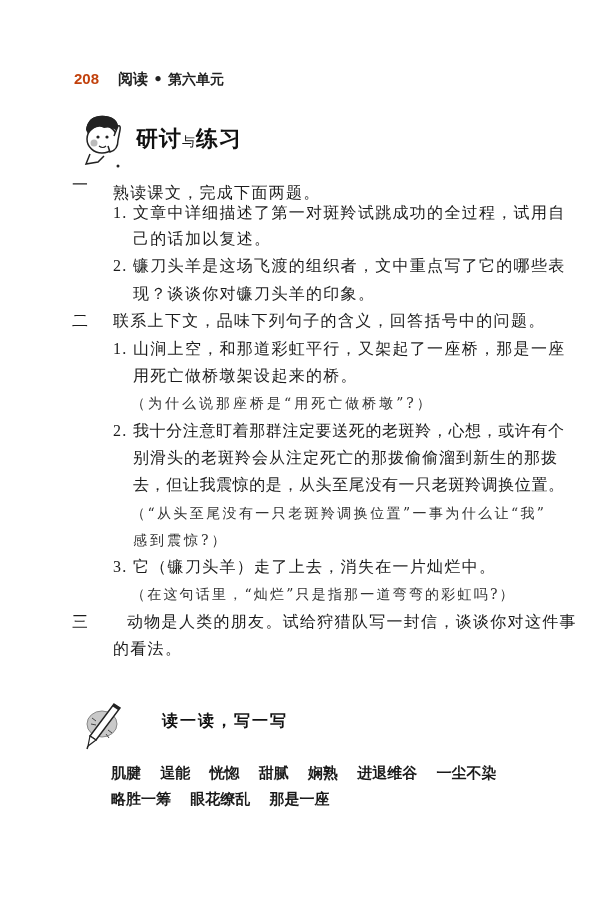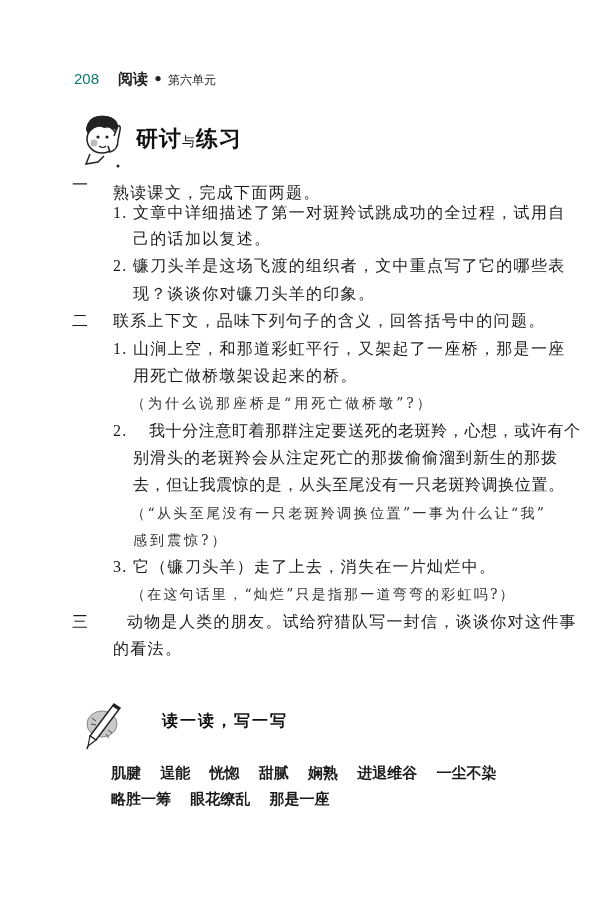--- a/index.html
+++ b/index.html
@@ -1,23 +1,23 @@
 <!DOCTYPE html>
 <html><head>
   <meta charset="utf-8">
   <style>
     html, body { margin: 0; padding: 0; }
     body {
       width: 600px; height: 899px; background: #ffffff; position: relative; overflow: hidden;
       font-family: "DejaVu Serif", "Liberation Serif", serif; color: #1c1c1c;
     }
     .abs { position: absolute; white-space: nowrap; }
-    .page-num { left: 74px; top: 70px; font-family: "Liberation Sans", sans-serif; font-weight: normal; font-size: 15px; color: #0f766e; }
+    .page-num { left: 74px; top: 70px; font-family: "Liberation Sans", sans-serif; font-weight: bold; font-size: 15px; color: #c2410c; }
     .running-head { left: 118px; top: 70px; font-size: 15px; font-weight: bold; color: #222; }
-    .running-head .sub { font-weight: normal; font-size: 12px; }
+    .running-head .sub { font-weight: bold; font-size: 14px; }
     .mascot { left: 78px; top: 112px; width: 50px; height: 56px; }
     .sec-title { font-family: "DejaVu Sans", sans-serif; font-weight: bold; color: #111; }
     .sec1-title { left: 136px; top: 124px; font-size: 22px; letter-spacing: 1px; }
     .sec1-title .small { font-size: 13px; font-weight: normal; }
     .line { font-size: 16px; line-height: 20px; letter-spacing: 1.3px; }
     .num { font-family: "Liberation Serif", serif; }
     .note { font-size: 14px; letter-spacing: 3px; color: #333; }
     .cn-num { left: 72px; }
     .pencil { left: 84px; top: 700px; width: 40px; height: 50px; }
     .sec2-title { left: 162px; top: 711px; font-size: 16px; letter-spacing: 2px; }
@@ -65,21 +65,21 @@
 
 <div class="abs line cn-num" style="top:311px;">二</div>
 <div class="abs line" style="left:113px; top:311px;">联系上下文，品味下列句子的含义，回答括号中的问题。</div>
 
 <div class="abs line num" style="left:113px; top:339px;">1.</div>
 <div class="abs line" style="left:133px; top:339px;">山涧上空，和那道彩虹平行，又架起了一座桥，那是一座</div>
 <div class="abs line" style="left:133px; top:366px;">用死亡做桥墩架设起来的桥。</div>
 <div class="abs line note" style="left:131px; top:393px;">（为什么说那座桥是“用死亡做桥墩”?）</div>
 
 <div class="abs line num" style="left:113px; top:421px;">2.</div>
-<div class="abs line" style="left:133px; top:421px; letter-spacing:0.6px;margin-left:16px;">我十分注意盯着那群注定要送死的老斑羚，心想，或许有个</div>
+<div class="abs line" style="left:133px; top:421px; letter-spacing:0.6px;">我十分注意盯着那群注定要送死的老斑羚，心想，或许有个</div>
 <div class="abs line" style="left:133px; top:448px; letter-spacing:1px;">别滑头的老斑羚会从注定死亡的那拨偷偷溜到新生的那拨</div>
 <div class="abs line" style="left:133px; top:475px; letter-spacing:0.6px;">去，但让我震惊的是，从头至尾没有一只老斑羚调换位置。</div>
 <div class="abs line note" style="left:131px; top:503px; letter-spacing:2.4px;">（“从头至尾没有一只老斑羚调换位置”一事为什么让“我”</div>
 <div class="abs line note" style="left:133px; top:530px;">感到震惊?）</div>
 
 <div class="abs line num" style="left:113px; top:557px;">3.</div>
 <div class="abs line" style="left:133px; top:557px;">它（镰刀头羊）走了上去，消失在一片灿烂中。</div>
 <div class="abs line note" style="left:131px; top:584px; letter-spacing:2.2px;">（在这句话里，“灿烂”只是指那一道弯弯的彩虹吗?）</div>
 
 <div class="abs line cn-num" style="top:612px;">三</div>

